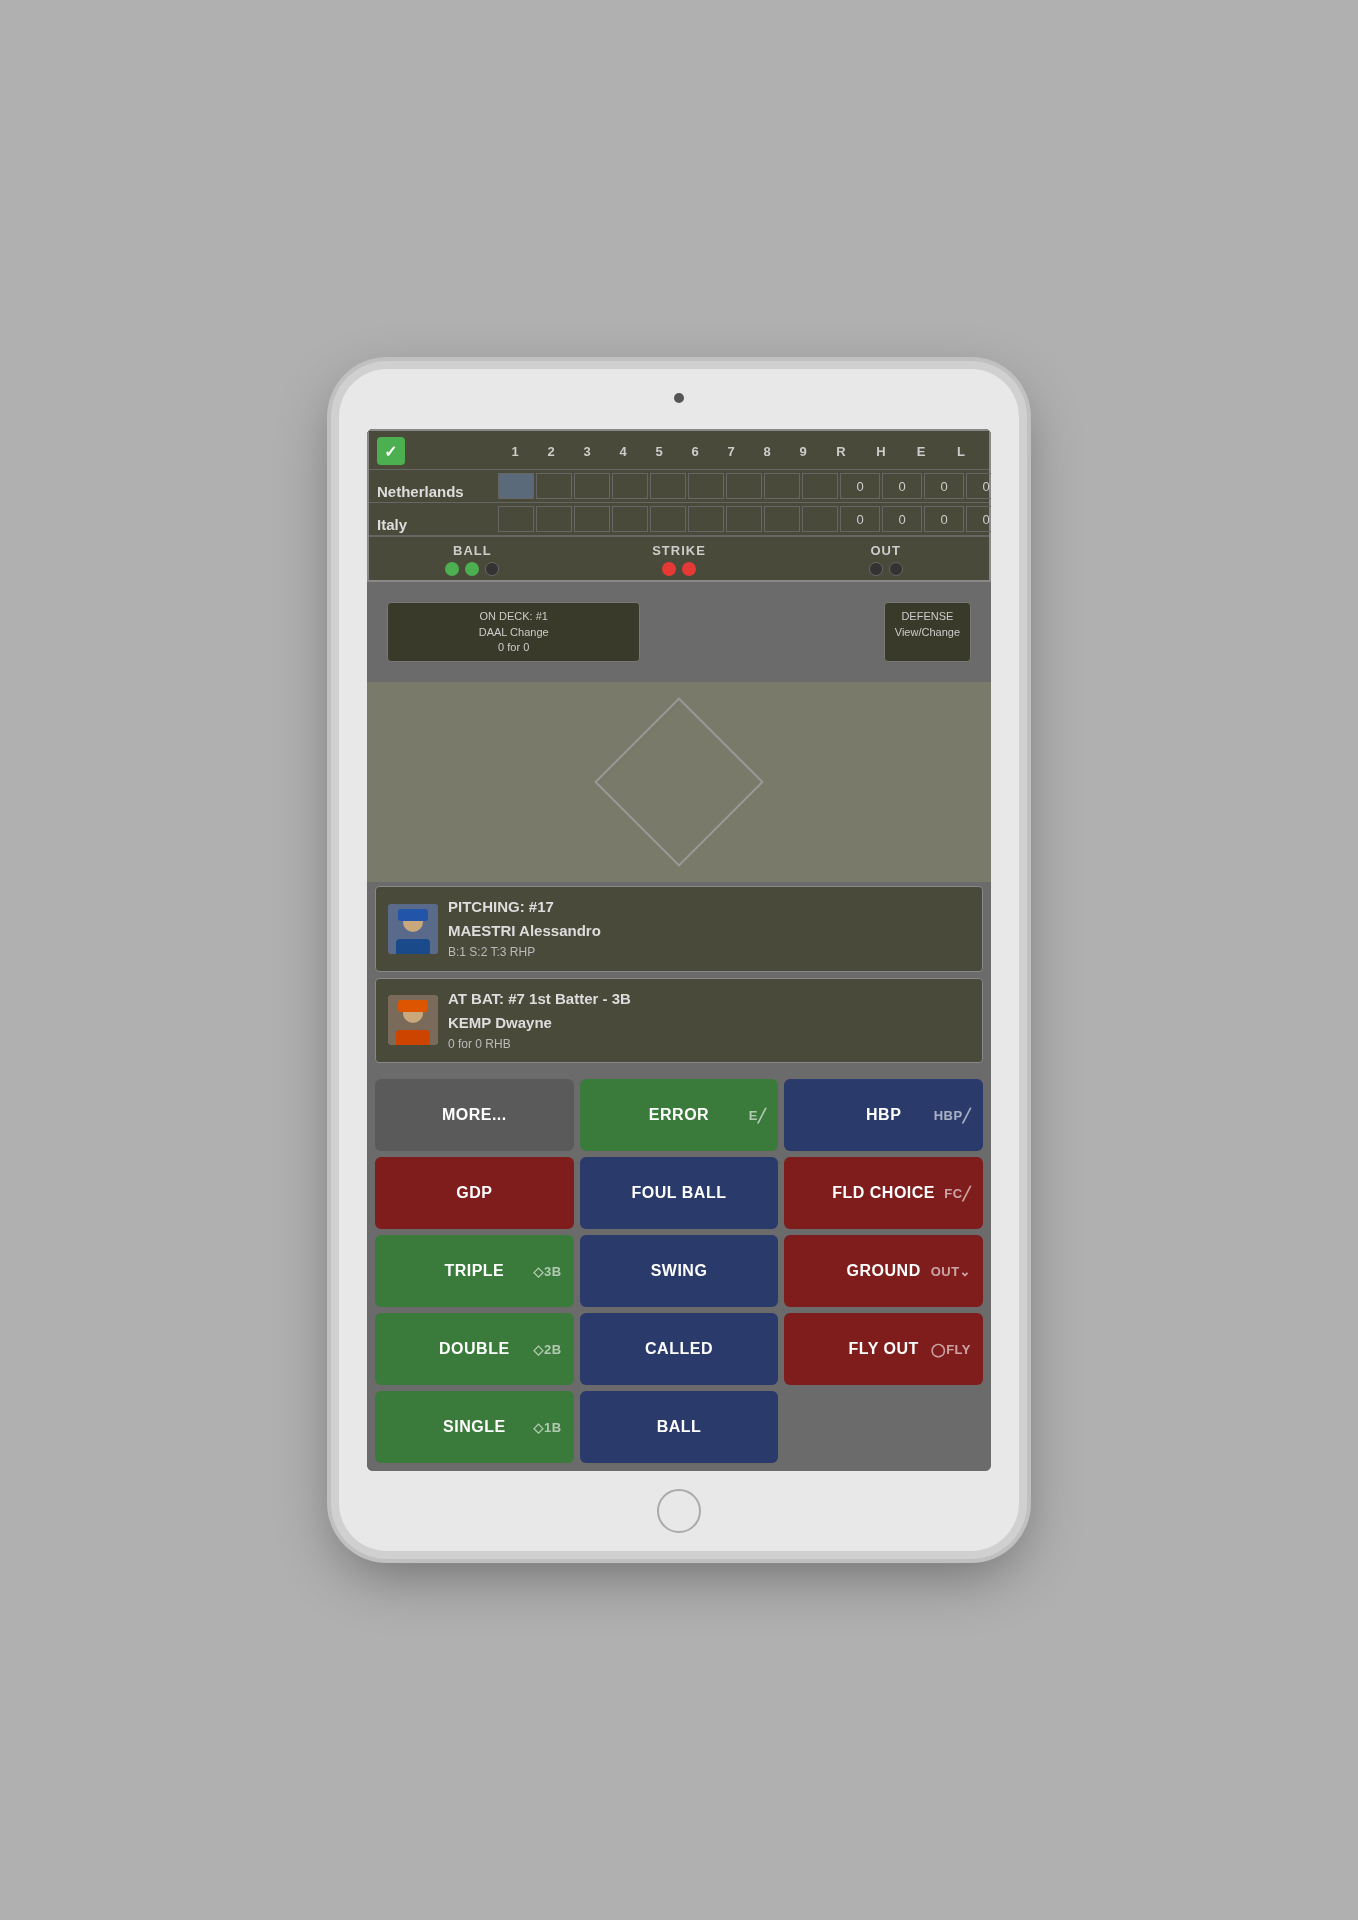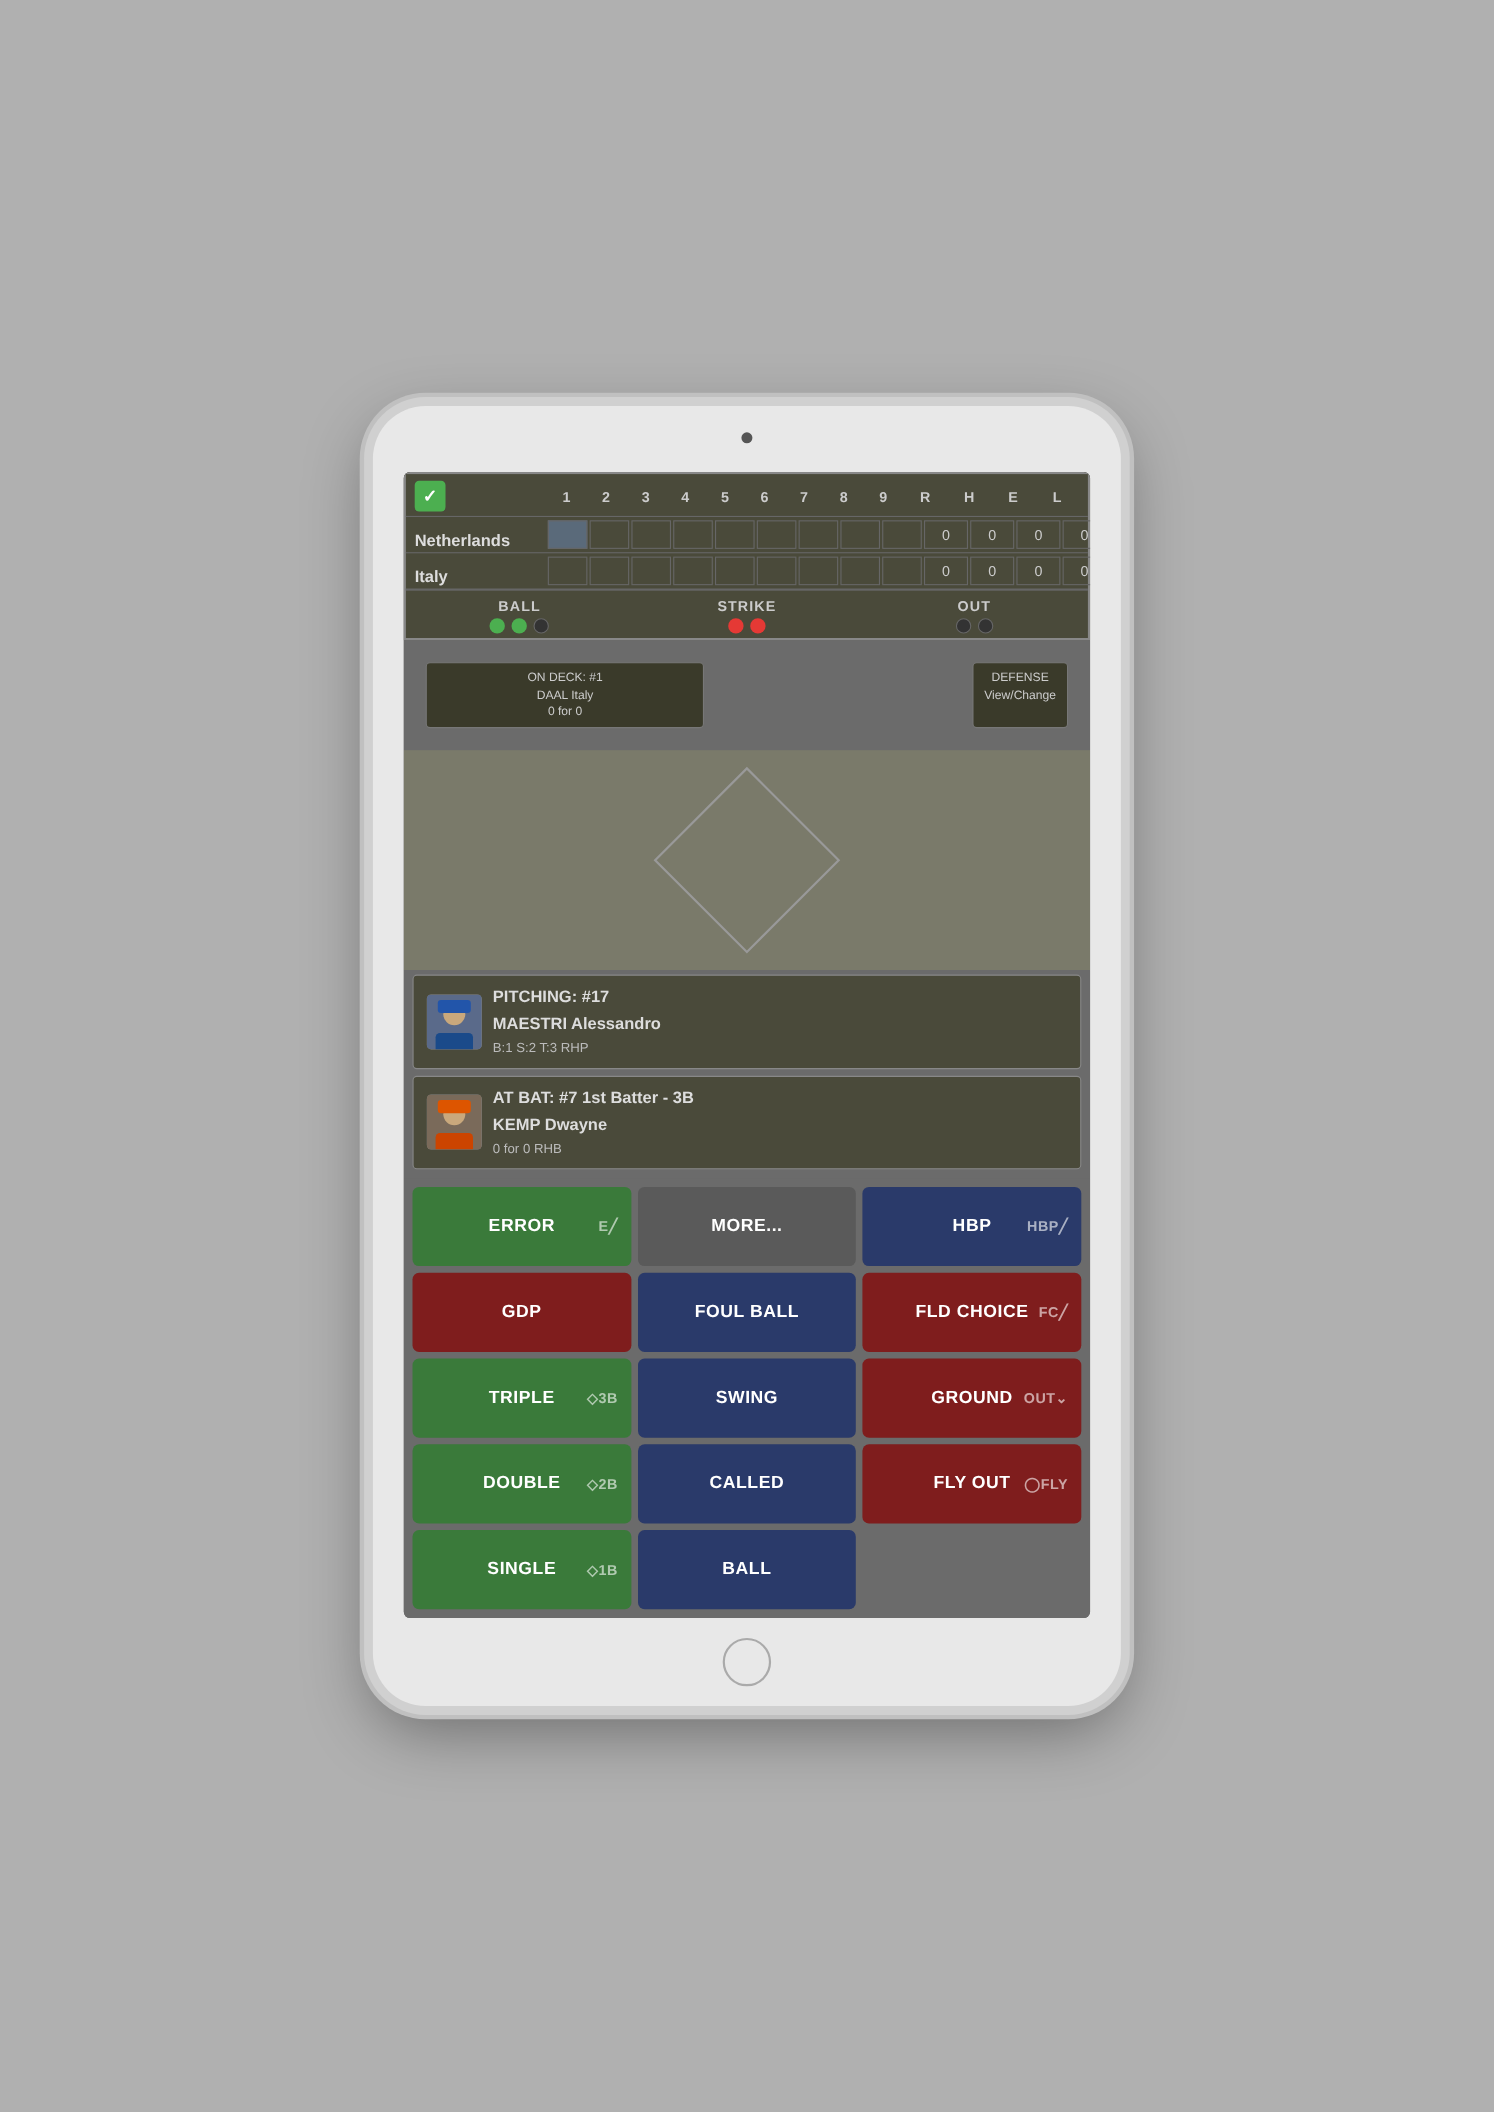--- a/index.html
+++ b/index.html
@@ -341,21 +341,21 @@
             <div class="dot dark"></div>
             <div class="dot dark"></div>
           </div>
         </div>
       </div>
     </div>
 
     <div class="info-row">
       <div class="info-btn wide">
         <div>ON DECK: #1</div>
-        <div>DAAL Italy</div>
+        <div>DAAL Change</div>
         <div>0 for 0</div>
       </div>
       <div style="flex:1"></div>
       <div class="info-btn">
         <div>DEFENSE</div>
         <div>View/Change</div>
       </div>
     </div>
 
     <div class="field-area">
@@ -392,27 +392,27 @@
         <div class="player-info">
           <div class="name">AT BAT: #7 1st Batter - 3B</div>
           <div class="name">KEMP Dwayne</div>
           <div class="stats">0 for 0 RHB</div>
         </div>
       </div>
     </div>
 
     <div class="buttons-grid">
 
+      <button class="action-btn btn-gray">
+        <span>MORE...</span>
+      </button>
       <button class="action-btn btn-green">
         <span>ERROR</span>
         <span class="btn-icon">E╱</span>
       </button>
-      <button class="action-btn btn-gray">
-        <span>MORE...</span>
-      </button>
       <button class="action-btn btn-navy">
         <span>HBP</span>
         <span class="btn-icon">HBP╱</span>
       </button>
 
       <button class="action-btn btn-darkred">
         <span>GDP</span>
       </button>
       <button class="action-btn btn-navy">
         <span>FOUL BALL</span>

